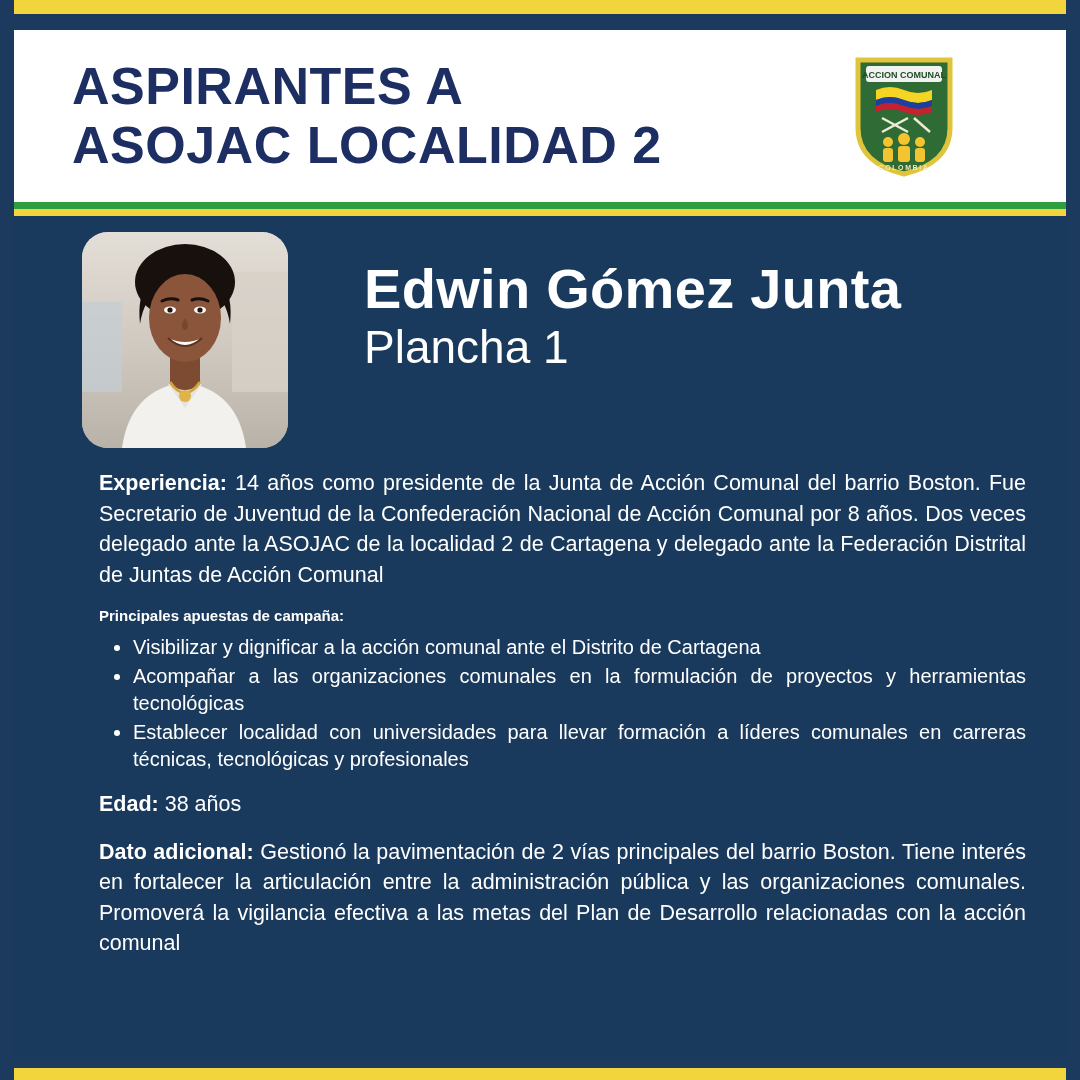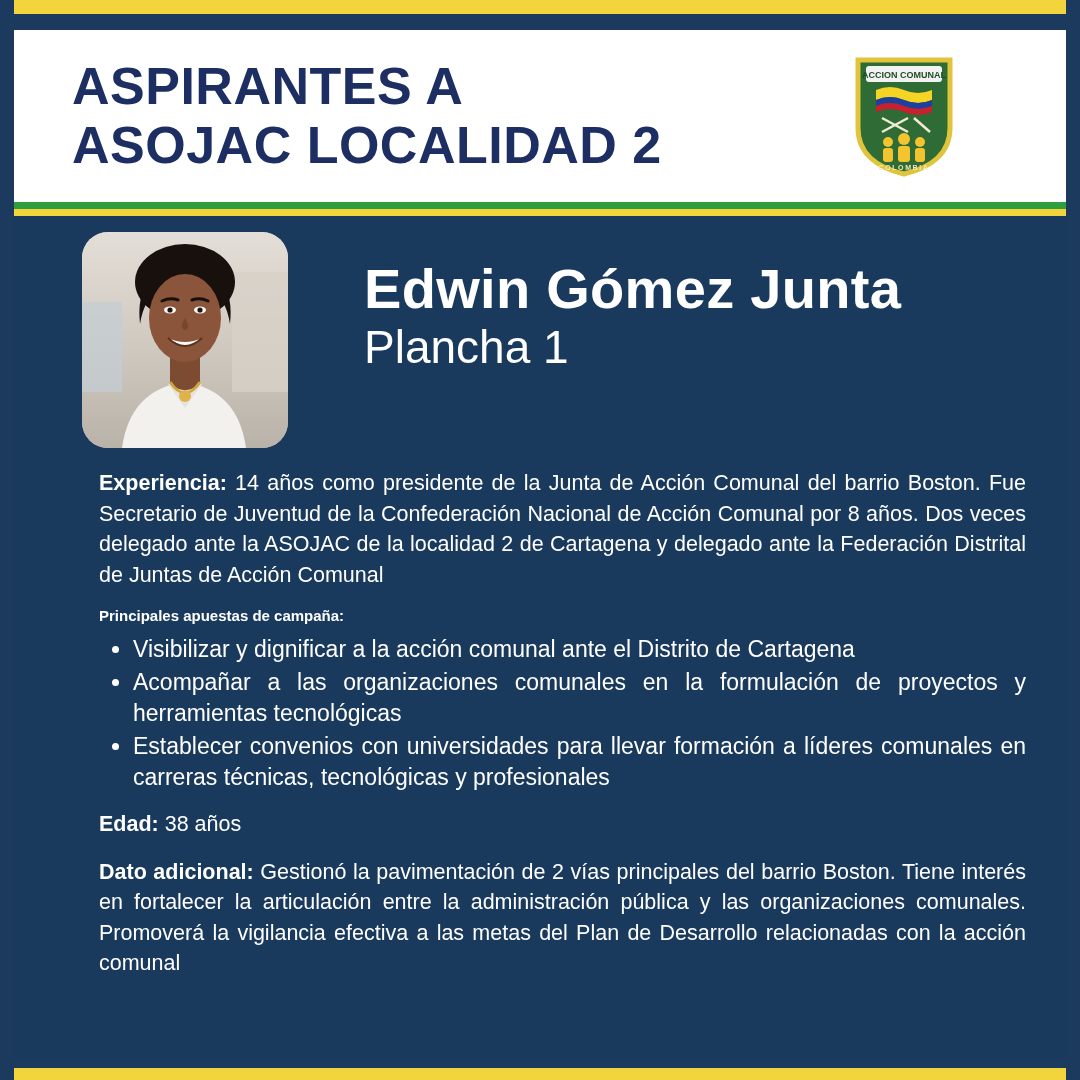--- a/index.html
+++ b/index.html
@@ -149,21 +149,21 @@
     font-size: 15px;
     font-weight: bold;
     margin-bottom: 10px;
   }
   ul.bullets {
     margin: 0 0 16px 0;
     padding-left: 34px;
     color: #ffffff;
   }
   ul.bullets li {
-    font-size: 23px;
+    font-size: 20px;
     line-height: 1.35;
     text-align: justify;
     margin-bottom: 2px;
   }
   
   .stripe-bot-yellow {
     position: absolute;
     bottom: 0; left: 0; right: 0;
     height: 12px;
     background: #f2d43c;
@@ -278,21 +278,21 @@
 
     <div class="para">
       <b>Experiencia:</b><span> 14 años como presidente de la Junta de Acción Comunal del barrio Boston. Fue Secretario de Juventud de la Confederación Nacional de Acción Comunal por 8 años. Dos veces delegado ante la ASOJAC de la localidad 2 de Cartagena y delegado ante la Federación Distrital de Juntas de Acción Comunal</span>
     </div>
 
     <div class="section-label">Principales apuestas de campaña:</div>
 
     <ul class="bullets">
       <li>Visibilizar y dignificar a la acción comunal ante el Distrito de Cartagena</li>
       <li>Acompañar a las organizaciones comunales en la formulación de proyectos y herramientas tecnológicas</li>
-      <li>Establecer convenios con universidades para llevar formación a líderes comunales en carreras técnicas, tecnológicas y profesionales</li>
+      <li>Establecer localidad con universidades para llevar formación a líderes comunales en carreras técnicas, tecnológicas y profesionales</li>
     </ul>
 
     <div class="para">
       <b>Edad:</b><span> 38 años</span>
     </div>
 
 
     <div class="para">
       <b>Dato adicional:</b><span> Gestionó la pavimentación de 2 vías principales del barrio Boston. Tiene interés en fortalecer la articulación entre la administración pública y las organizaciones comunales. Promoverá la vigilancia efectiva a las metas del Plan de Desarrollo relacionadas con la acción comunal</span>
     </div>

